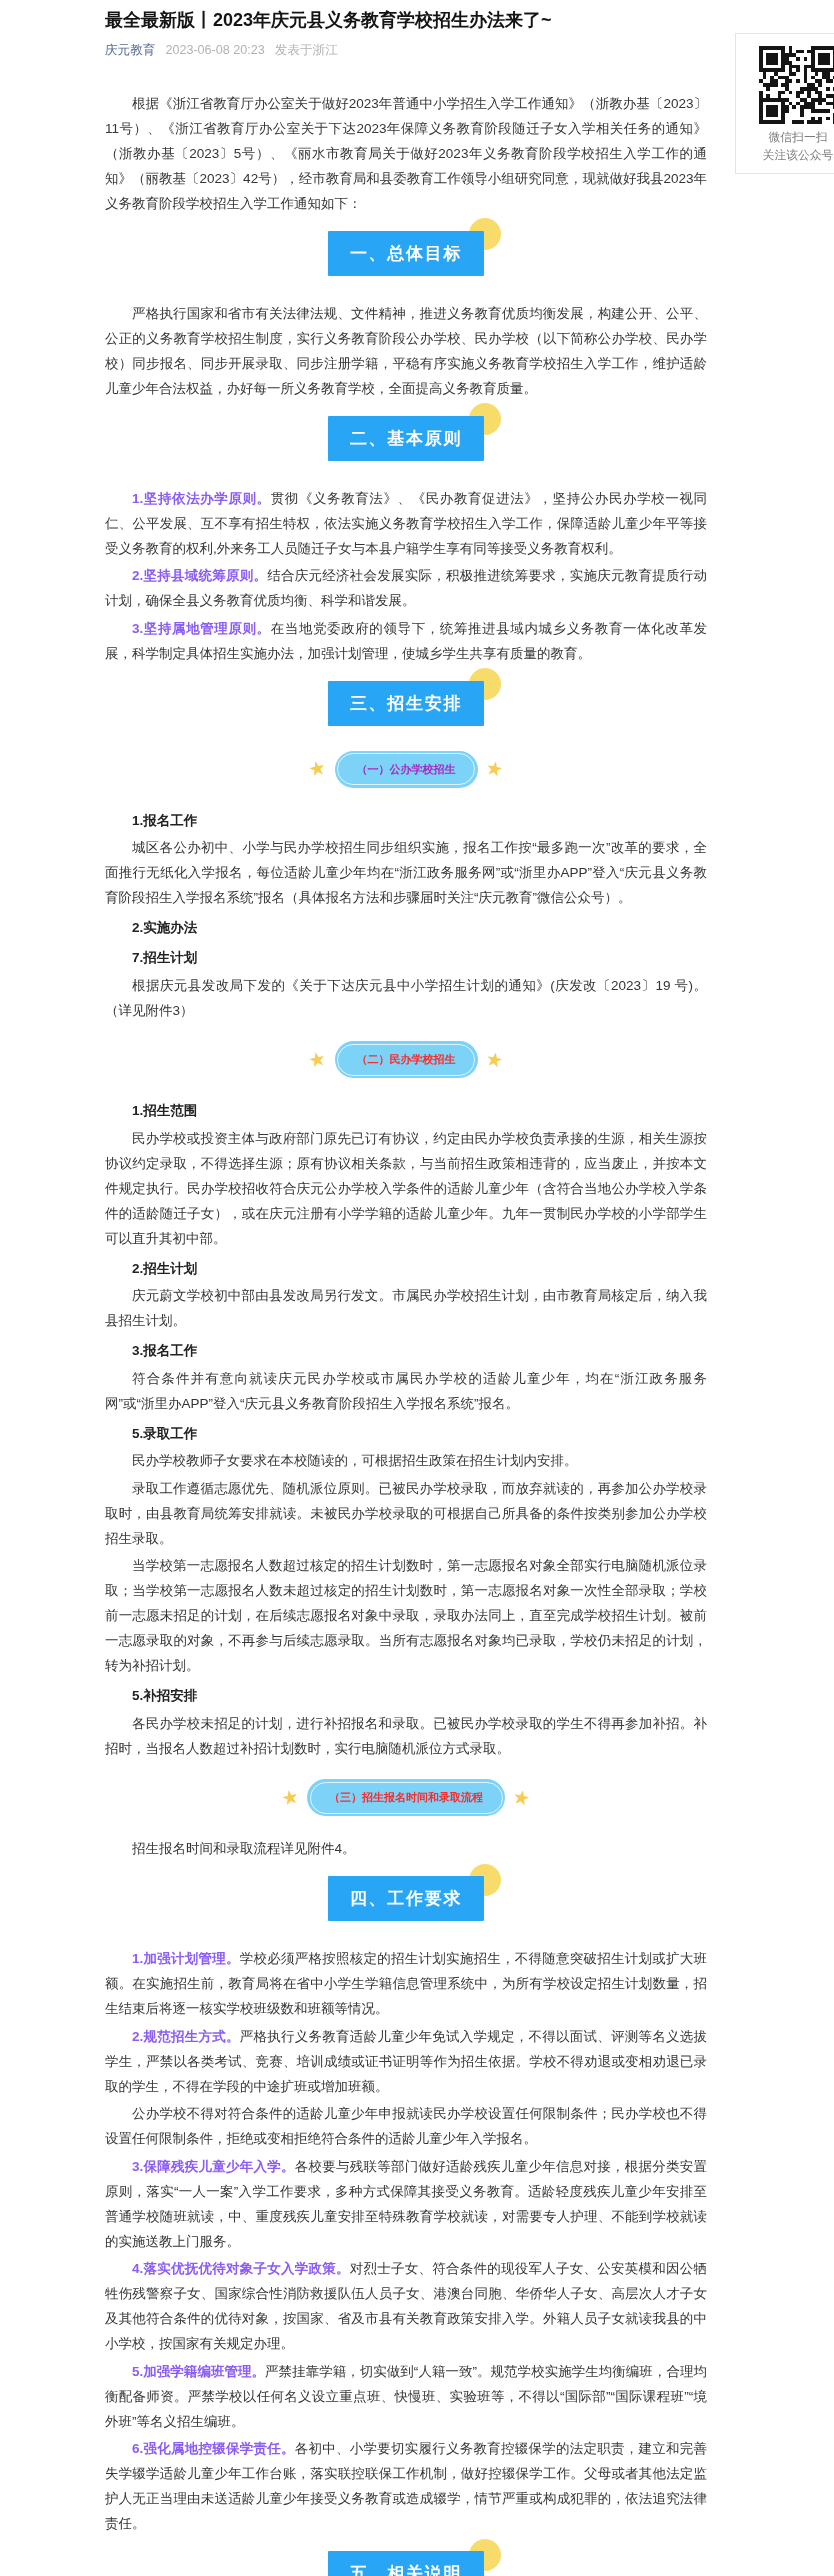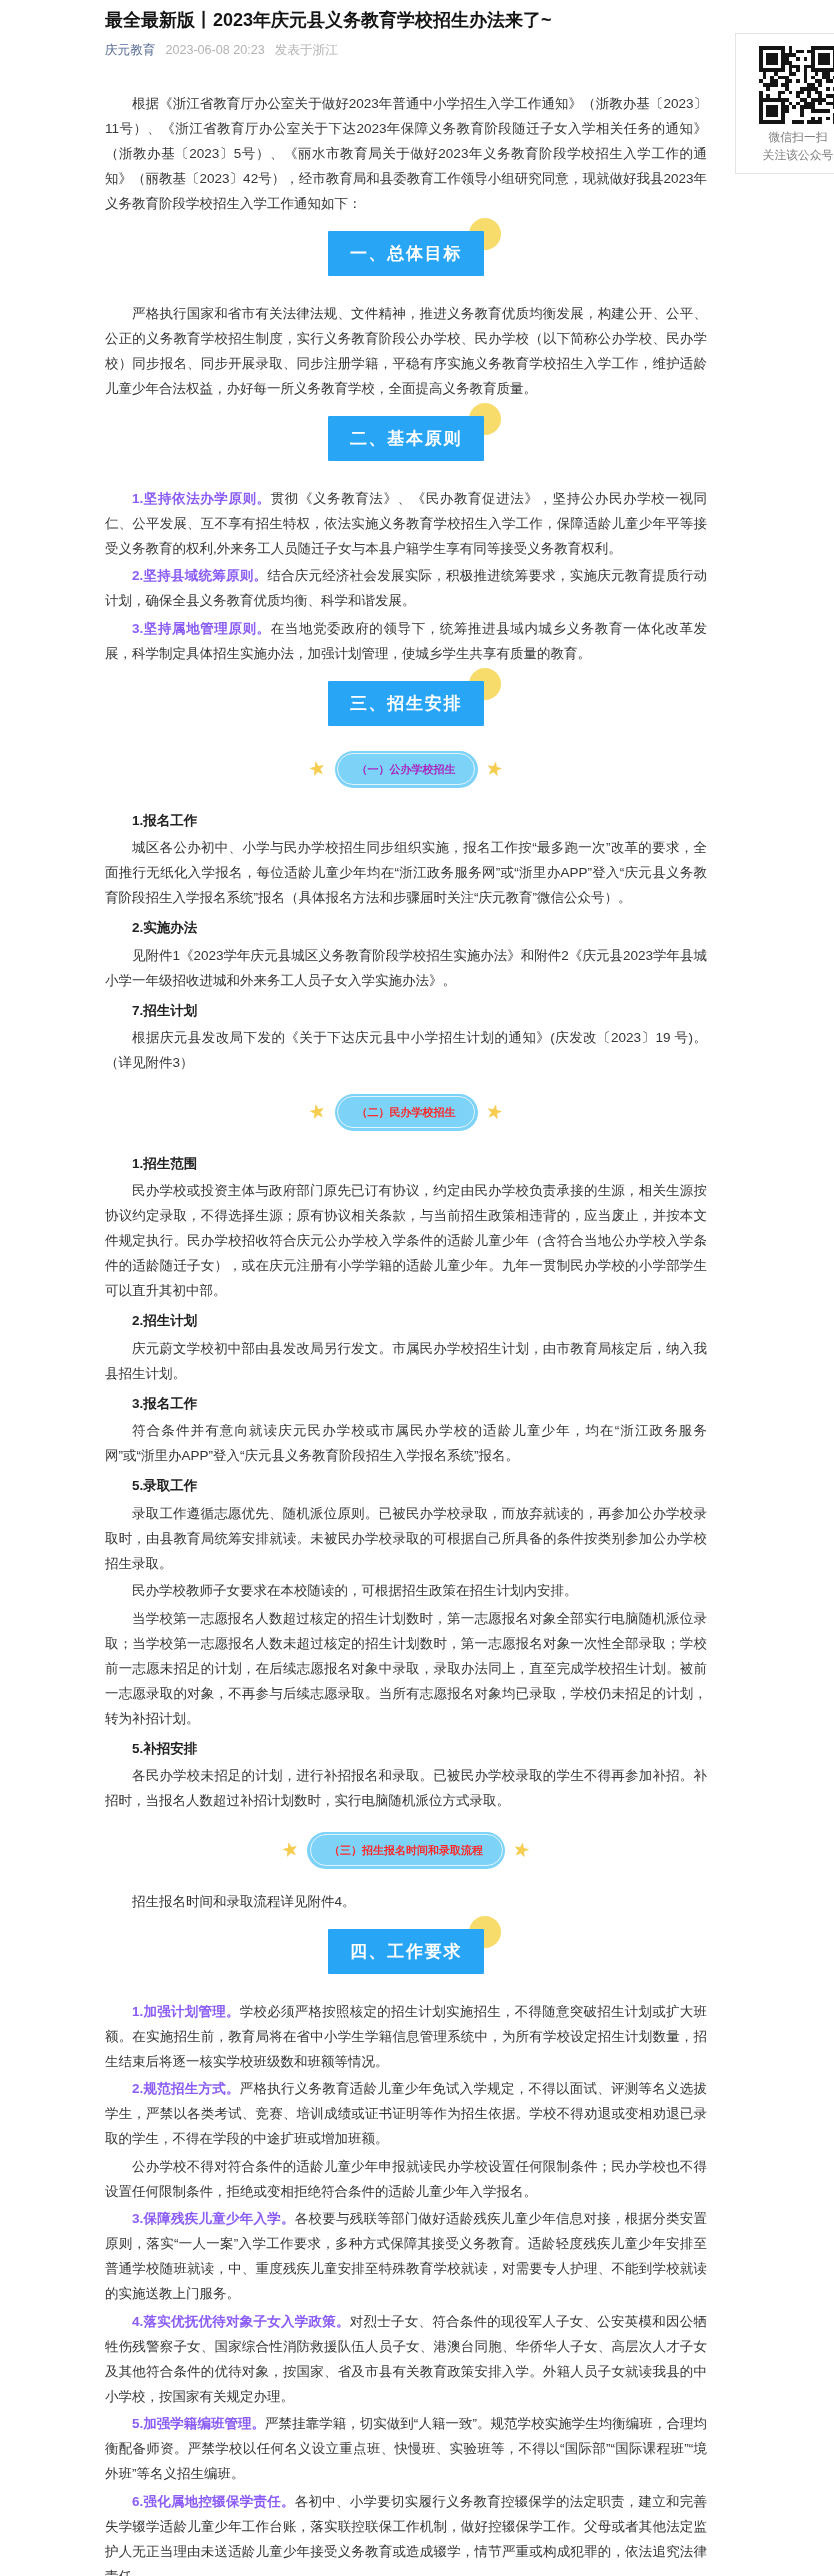--- a/index.html
+++ b/index.html
@@ -319,37 +319,36 @@
       <p class="para"><b>3.坚持属地管理原则。</b><span>在当地党委政府的领导下，统筹推进县域内城乡义务教育一体化改革发展，科学制定具体招生实施办法，加强计划管理，使城乡学生共享有质量的教育。</span></p>
       <div class="sec-wrap"><span class="sec-box"><span class="sec-circle"></span><span class="sec-label">三、招生安排</span></span></div>
       <div class="pill-wrap">
         <span class="star star-l">★</span>
         <span class="pill pill-purple"><span class="pl">（一）公办学校招生</span></span>
         <span class="star star-r">★</span>
       </div>
       <p class="para subline">1.报名工作</p>
       <p class="para"><span>城区各公办初中、小学与民办学校招生同步组织实施，报名工作按“最多跑一次”改革的要求，全面推行无纸化入学报名，每位适龄儿童少年均在“浙江政务服务网”或“浙里办APP”登入“庆元县义务教育阶段招生入学报名系统”报名（具体报名方法和步骤届时关注“庆元教育”微信公众号）。</span></p>
       <p class="para subline">2.实施办法</p>
-      <p class="para"><span>见附件1《2023学年庆元县城区义务教育阶段学校招生实施办法》和附件2《庆元县2023学年县城小学一年级招收进城和外来务工人员子女入学实施办法》。</span></p>
       <p class="para subline">7.招生计划</p>
       <p class="para"><span>根据庆元县发改局下发的《关于下达庆元县中小学招生计划的通知》(庆发改〔2023〕19 号)。（详见附件3）</span></p>
       <div class="pill-wrap">
         <span class="star star-l">★</span>
         <span class="pill pill-red"><span class="pl">（二）民办学校招生</span></span>
         <span class="star star-r">★</span>
       </div>
       <p class="para subline">1.招生范围</p>
       <p class="para"><span>民办学校或投资主体与政府部门原先已订有协议，约定由民办学校负责承接的生源，相关生源按协议约定录取，不得选择生源；原有协议相关条款，与当前招生政策相违背的，应当废止，并按本文件规定执行。民办学校招收符合庆元公办学校入学条件的适龄儿童少年（含符合当地公办学校入学条件的适龄随迁子女），或在庆元注册有小学学籍的适龄儿童少年。九年一贯制民办学校的小学部学生可以直升其初中部。</span></p>
       <p class="para subline">2.招生计划</p>
       <p class="para"><span>庆元蔚文学校初中部由县发改局另行发文。市属民办学校招生计划，由市教育局核定后，纳入我县招生计划。</span></p>
       <p class="para subline">3.报名工作</p>
       <p class="para"><span>符合条件并有意向就读庆元民办学校或市属民办学校的适龄儿童少年，均在“浙江政务服务网”或“浙里办APP”登入“庆元县义务教育阶段招生入学报名系统”报名。</span></p>
       <p class="para subline">5.录取工作</p>
+      <p class="para"><span>民办学校教师子女要求在本校随读的，可根据招生政策在招生计划内安排。</span></p>
       <p class="para"><span>录取工作遵循志愿优先、随机派位原则。已被民办学校录取，而放弃就读的，再参加公办学校录取时，由县教育局统筹安排就读。未被民办学校录取的可根据自己所具备的条件按类别参加公办学校招生录取。</span></p>
-      <p class="para"><span>民办学校教师子女要求在本校随读的，可根据招生政策在招生计划内安排。</span></p>
       <p class="para"><span>当学校第一志愿报名人数超过核定的招生计划数时，第一志愿报名对象全部实行电脑随机派位录取；当学校第一志愿报名人数未超过核定的招生计划数时，第一志愿报名对象一次性全部录取；学校前一志愿未招足的计划，在后续志愿报名对象中录取，录取办法同上，直至完成学校招生计划。被前一志愿录取的对象，不再参与后续志愿录取。当所有志愿报名对象均已录取，学校仍未招足的计划，转为补招计划。</span></p>
       <p class="para subline">5.补招安排</p>
       <p class="para"><span>各民办学校未招足的计划，进行补招报名和录取。已被民办学校录取的学生不得再参加补招。补招时，当报名人数超过补招计划数时，实行电脑随机派位方式录取。</span></p>
       <div class="pill-wrap">
         <span class="star star-l">★</span>
         <span class="pill pill-red"><span class="pl">（三）招生报名时间和录取流程</span></span>
         <span class="star star-r">★</span>
       </div>
       <p class="para"><span>招生报名时间和录取流程详见附件4。</span></p>
       <div class="sec-wrap"><span class="sec-box"><span class="sec-circle"></span><span class="sec-label">四、工作要求</span></span></div>

